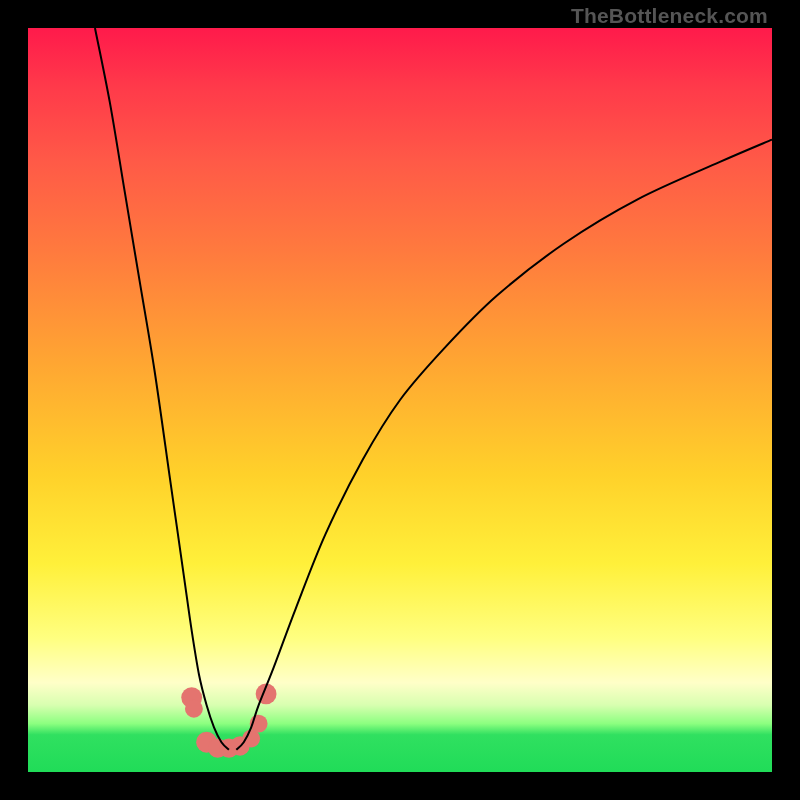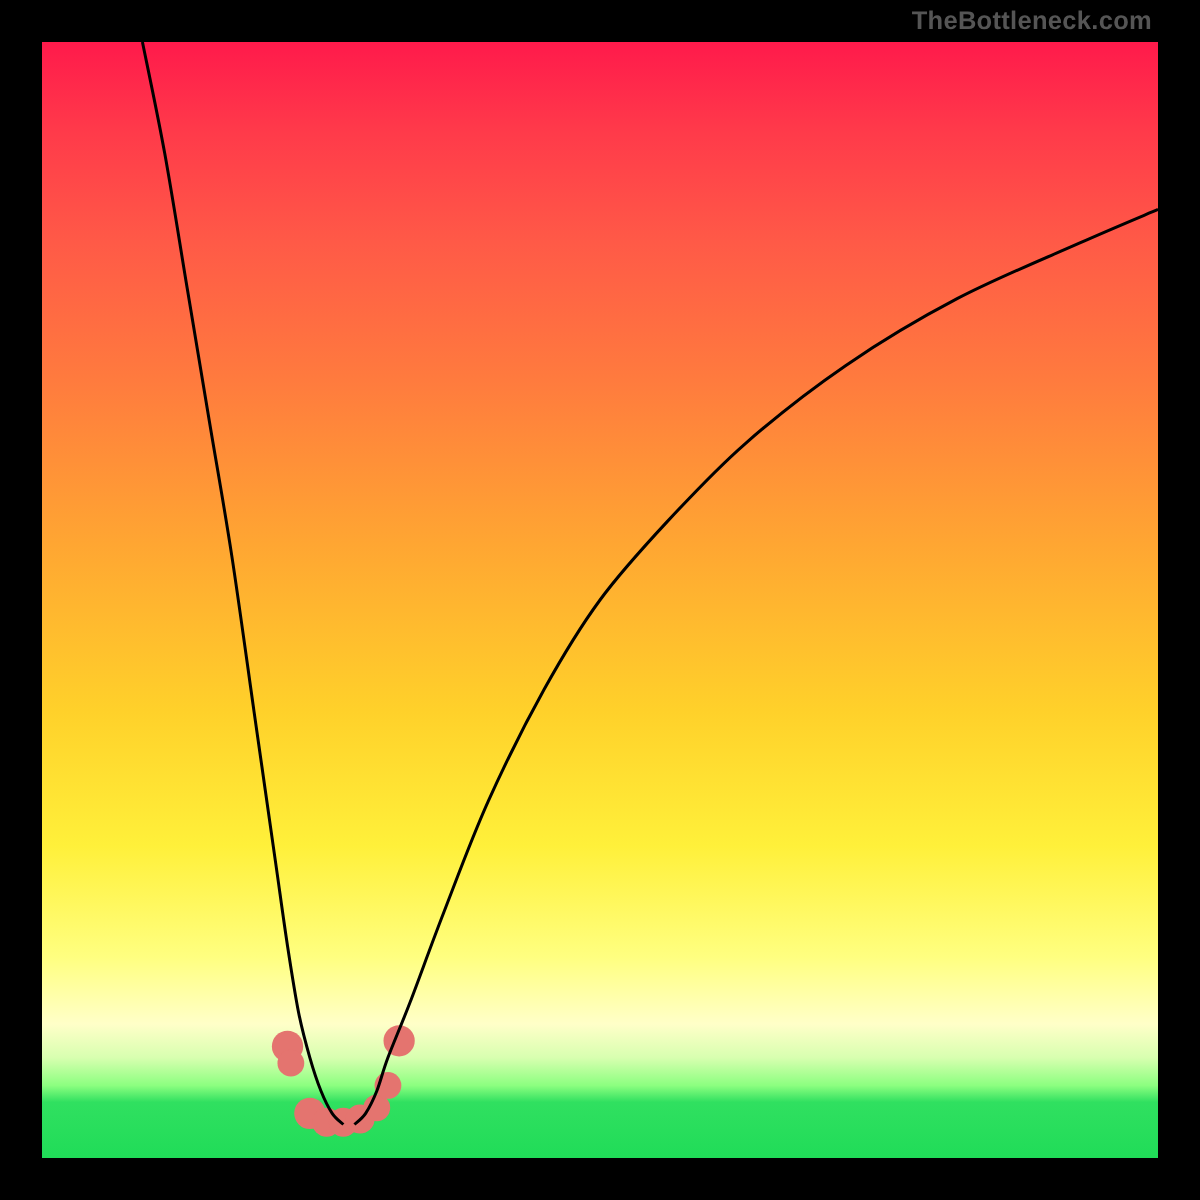--- a/index.html
+++ b/index.html
@@ -41,21 +41,21 @@
       #8cff80 93.5%,
       #30e060 95%,
       #20dc58 100%
     );
   }
   .watermark {
     position: absolute;
     top: 4px;
     right: 32px;
     color: #555;
-    font-size: 17px;
+    font-size: 21px;
     font-weight: 600;
     letter-spacing: 0.2px;
     user-select: none;
   }
   svg.curves {
     position: absolute;
     left: 0;
     top: 0;
     width: 744px;
     height: 744px;

